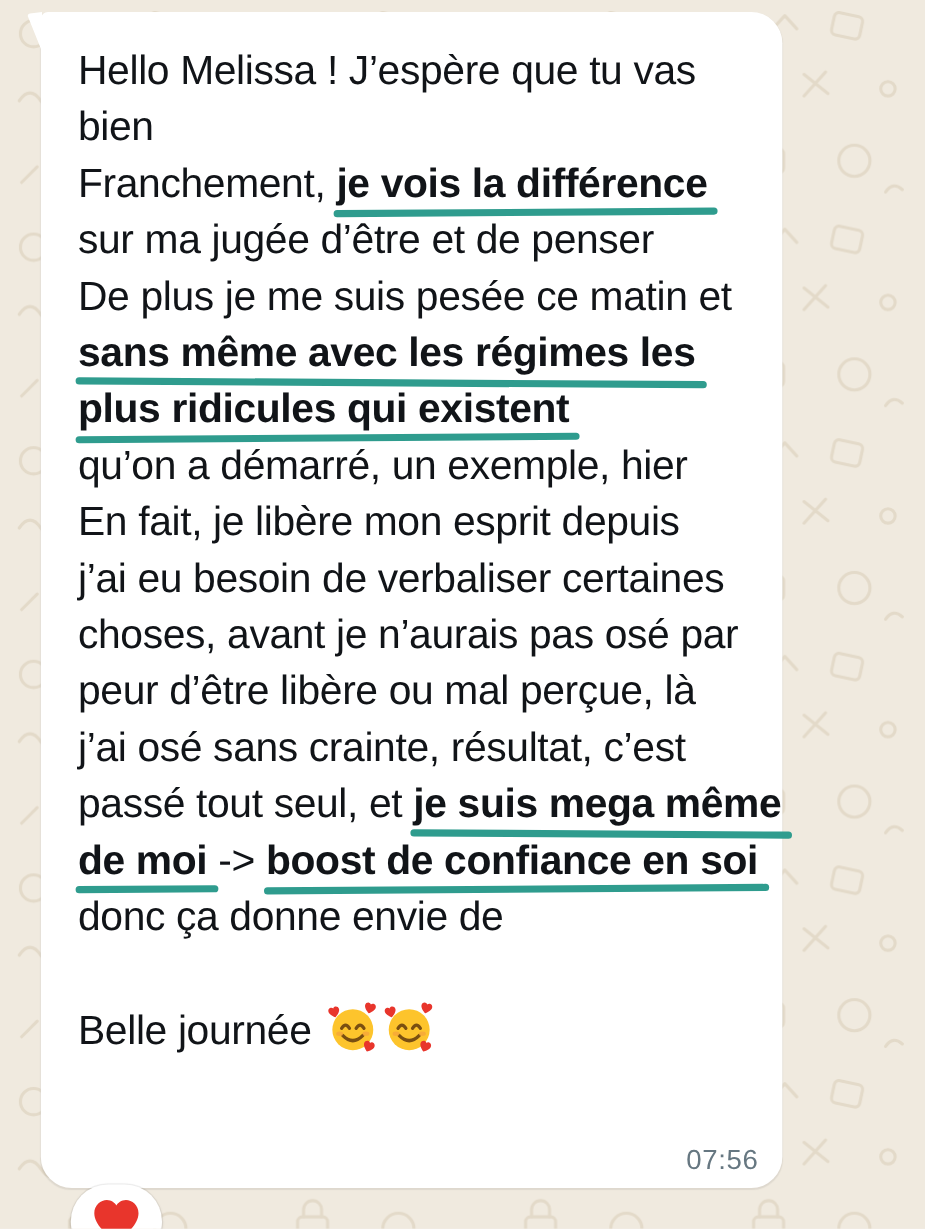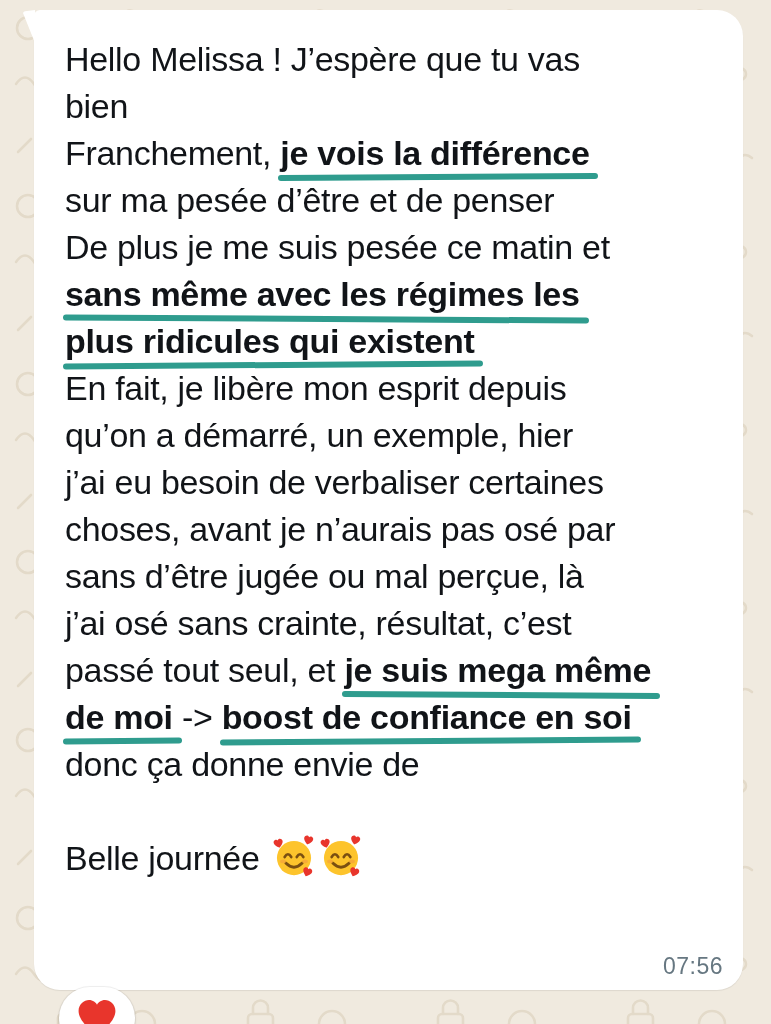--- a/index.html
+++ b/index.html
@@ -10,21 +10,21 @@
   *{margin:0;padding:0;box-sizing:border-box;}
   html,body{width:771px;height:1024px;overflow:hidden;}
   body{
     position:relative;
     font-family:"Liberation Sans","DejaVu Sans",sans-serif;
     background:var(--background);
   }
   .wallpaper{position:absolute;left:0;top:0;z-index:0;}
   .wallpaper .doodle-shapes{stroke:var(--doodle);}
   .bubble{
-    position:absolute;left:34px;top:10px;width:709px;height:980px;z-index:1;
+    position:absolute;left:34px;top:10px;width:618px;height:980px;z-index:1;
     background:var(--bubble);
     border-radius:26px;border-top-left-radius:6px;
     padding:26px 28px 14px 31px;
     box-shadow:0 1px 1px rgba(0,0,0,0.08);
   }
   .tail{position:absolute;left:-12px;top:0;}
   .tail path{fill:var(--bubble);}
   .msg-line{
     white-space:pre;
     font-size:34px;line-height:47px;letter-spacing:-0.3px;
@@ -76,29 +76,29 @@
 </svg>
 
 <div class="bubble">
   <svg class="tail" width="13" height="36" viewBox="0 0 13 36">
     <path d="M13 0 L3 1.2 Q0.2 2 1.6 4.6 L13 33 Z"></path>
   </svg>
   <div class="msg-lines">
       <div class="msg-line"><span>Hello Melissa ! J’espère que tu vas</span></div>
       <div class="msg-line"><span>bien</span></div>
       <div class="msg-line"><span>Franchement, </span><span class="hl">je vois la différence</span></div>
-      <div class="msg-line"><span>sur ma pesée d’être et de penser</span></div>
+      <div class="msg-line"><span>sur ma jugée d’être et de penser</span></div>
       <div class="msg-line"><span>De plus je me suis pesée ce matin et</span></div>
       <div class="msg-line"><span class="hl">sans même avec les régimes les</span></div>
       <div class="msg-line"><span class="hl">plus ridicules qui existent</span></div>
+      <div class="msg-line"><span>qu’on a démarré, un exemple, hier</span></div>
       <div class="msg-line"><span>En fait, je libère mon esprit depuis</span></div>
-      <div class="msg-line"><span>qu’on a démarré, un exemple, hier</span></div>
       <div class="msg-line"><span>j’ai eu besoin de verbaliser certaines</span></div>
       <div class="msg-line"><span>choses, avant je n’aurais pas osé par</span></div>
-      <div class="msg-line"><span>sans d’être jugée ou mal perçue, là</span></div>
+      <div class="msg-line"><span>peur d’être libère ou mal perçue, là</span></div>
       <div class="msg-line"><span>j’ai osé sans crainte, résultat, c’est</span></div>
       <div class="msg-line"><span>passé tout seul, et </span><span class="hl">je suis mega même</span></div>
       <div class="msg-line"><span class="hl">de moi</span><span> -&gt; </span><span class="hl">boost de confiance en soi</span></div>
       <div class="msg-line"><span>donc ça donne envie de</span></div>
       <div class="msg-line">&nbsp;</div>
       <div class="msg-line"><span>Belle journée </span><span class="emoji"><svg width="44" height="44" viewBox="0 0 40 40">
             <circle cx="20" cy="21" r="15.5" fill="var(--emoji-face)"></circle>
             <path d="M11.5 20 Q14.5 15 17.5 20" stroke="var(--emoji-detail)" stroke-width="2.4" fill="none" stroke-linecap="round"></path>
             <path d="M22.5 20 Q25.5 15 28.5 20" stroke="var(--emoji-detail)" stroke-width="2.4" fill="none" stroke-linecap="round"></path>
             <path d="M12.5 25.5 Q20 33 27.5 25.5" stroke="var(--emoji-detail)" stroke-width="2.6" fill="none" stroke-linecap="round"></path>

